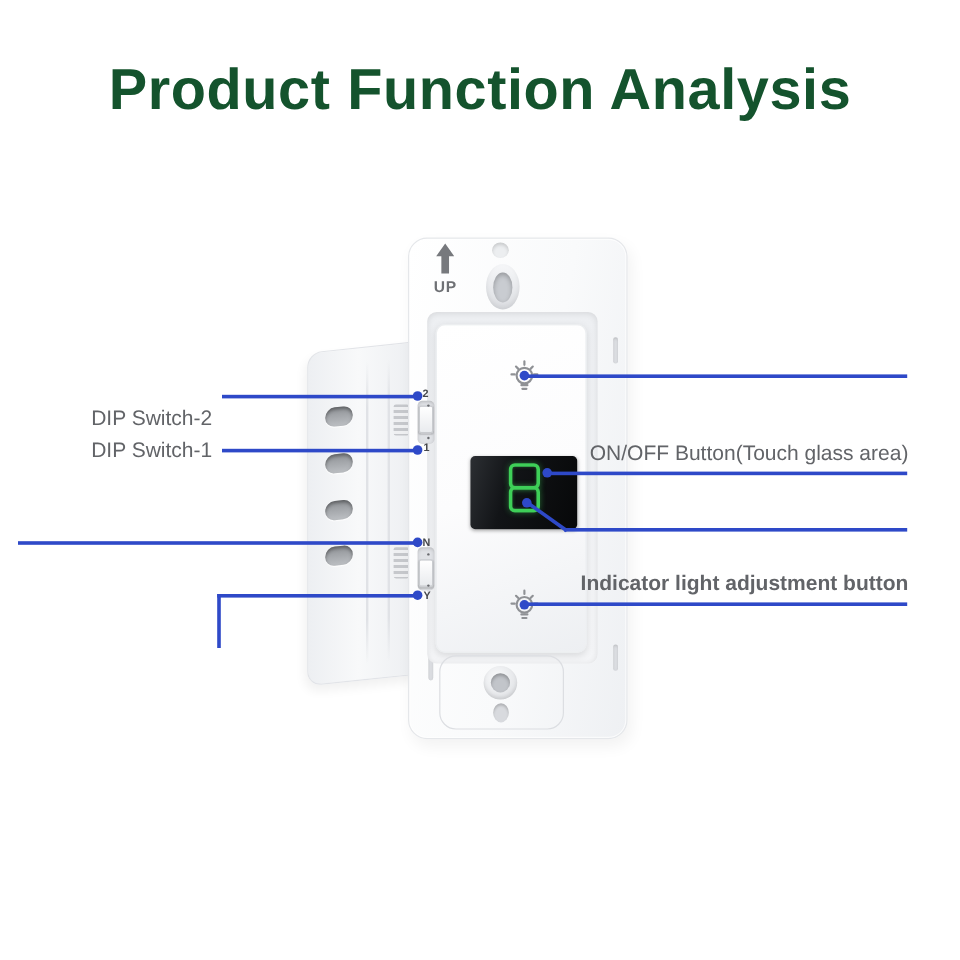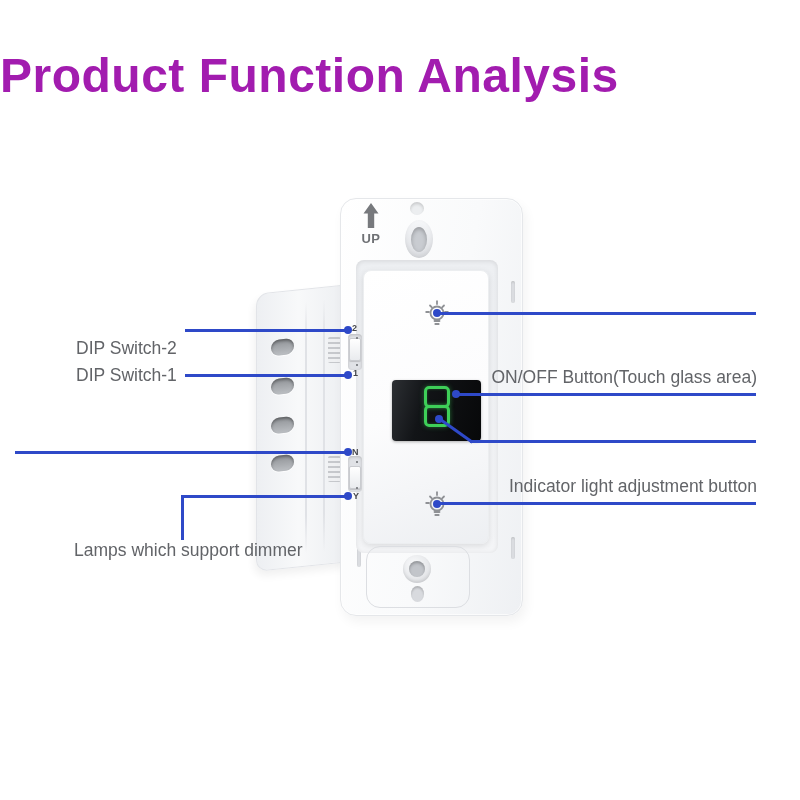--- a/index.html
+++ b/index.html
@@ -6,40 +6,40 @@
     --blue:#2e49c8;
     --label:#626468;
     --green:#3ecf58;
   }
   html,body{margin:0;padding:0;background:#fff;}
   .stage{position:relative;width:800px;height:800px;background:#ffffff;overflow:hidden;
          font-family:"Liberation Sans",sans-serif;}
   .abs{position:absolute;}
 
   
-  #title{left:0;right:0;top:48px;font-size:48px;font-weight:800;
-         letter-spacing:.5px;color:#a21caf;z-index:8;}
+  #title{left:0;right:0;top:48px;text-align:center;font-size:48px;font-weight:800;
+         letter-spacing:.5px;color:#14532d;z-index:8;}
 
   
   .line{position:absolute;height:3px;background:var(--blue);z-index:6;}
   .vline{position:absolute;width:3px;background:var(--blue);z-index:6;}
   .dline{position:absolute;height:3px;background:var(--blue);z-index:6;transform-origin:0 50%;}
   .dot{position:absolute;width:8px;height:8px;border-radius:50%;background:var(--blue);z-index:7;}
   .lbl{position:absolute;font-size:17.5px;line-height:19px;color:var(--label);
        white-space:nowrap;z-index:6;}
   .lbl.r{text-align:right;}
 
   #lbl-dip2{left:76px;top:339px;}
   #lbl-dip1{left:76px;top:366px;}
   #lbl-nodim{left:24px;top:429px;}
   #lbl-yesdim{left:74px;top:541px;}
   #lbl-bri{right:43px;top:283px;}
   #lbl-onoff{right:43px;top:368px;}
   #lbl-disp{right:43px;top:416px;}
-  #lbl-ind{right:43px;top:477px;}
+  #lbl-ind{right:43px;top:477px;font-weight:bold;}
 
   #ln-dip2{left:185px;top:329px;width:163px;}
   #ln-dip1{left:185px;top:374px;width:163px;}
   #ln-nodim{left:15px;top:451px;width:333px;}
   #ln-yesdim-h{left:181px;top:495px;width:167px;}
   #ln-yesdim-v{left:181px;top:495px;height:45px;}
   #ln-bri{left:440px;top:312px;width:316px;}
   #ln-onoff{left:456px;top:393px;width:300px;}
   #ln-disp-d{left:439px;top:417px;width:41px;transform:rotate(35.5deg);}
   #ln-disp-h{left:470px;top:440px;width:286px;}
@@ -235,21 +235,20 @@
   <div class="line" id="ln-dip2"></div>
   <div class="dot" id="dot-dip2"></div>
 
   <div class="lbl" id="lbl-dip1">DIP Switch-1</div>
   <div class="line" id="ln-dip1"></div>
   <div class="dot" id="dot-dip1"></div>
 
   <div class="line" id="ln-nodim"></div>
   <div class="dot" id="dot-nodim"></div>
 
-  <div class="lbl" id="lbl-yesdim">Lamps which support dimmer</div>
   <div class="line" id="ln-yesdim-h"></div>
   <div class="vline" id="ln-yesdim-v"></div>
   <div class="dot" id="dot-yesdim"></div>
 
   <div class="line" id="ln-bri"></div>
   <div class="dot" id="dot-bri"></div>
 
   <div class="lbl r" id="lbl-onoff">ON/OFF Button(Touch glass area)</div>
   <div class="line" id="ln-onoff"></div>
   <div class="dot" id="dot-onoff"></div>

